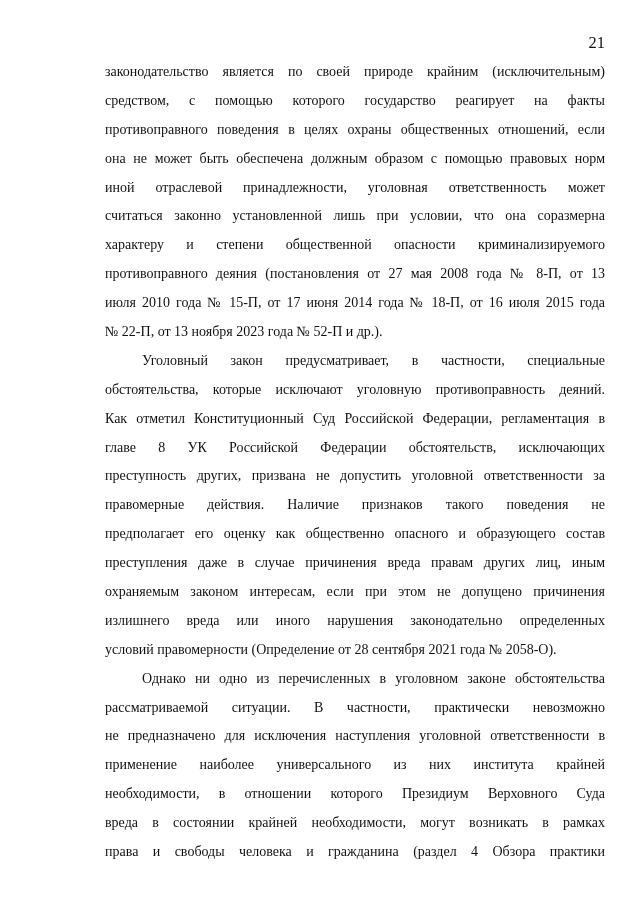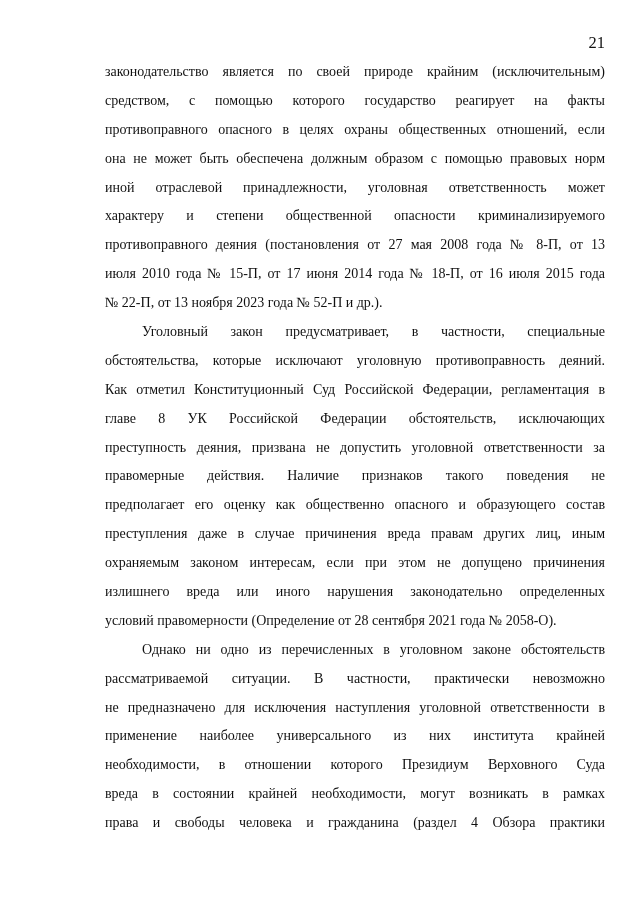--- a/index.html
+++ b/index.html
@@ -25,39 +25,40 @@
     .line.indent { padding-left: 37px; }
   </style>
 </head>
 <body>
 
 <div class="page">
   <div class="page-number">21</div>
   <div class="body-text" id="body-text">
       <span class="line">законодательство является по своей природе крайним (исключительным)</span>
       <span class="line">средством, с помощью которого государство реагирует на факты</span>
-      <span class="line">противоправного опасного в целях охраны общественных отношений, если</span>
+      <span class="line">противоправного поведения в целях охраны общественных отношений, если</span>
       <span class="line">она не может быть обеспечена должным образом с помощью правовых норм</span>
       <span class="line">иной отраслевой принадлежности, уголовная ответственность может</span>
+      <span class="line">считаться законно установленной лишь при условии, что она соразмерна</span>
       <span class="line">характеру и степени общественной опасности криминализируемого</span>
       <span class="line">противоправного деяния (постановления от 27 мая 2008 года № 8-П, от 13</span>
       <span class="line">июля 2010 года № 15-П, от 17 июня 2014 года № 18-П, от 16 июля 2015 года</span>
       <span class="line last">№ 22-П, от 13 ноября 2023 года № 52-П и др.).</span>
       <span class="line indent">Уголовный закон предусматривает, в частности, специальные</span>
       <span class="line">обстоятельства, которые исключают уголовную противоправность деяний.</span>
       <span class="line">Как отметил Конституционный Суд Российской Федерации, регламентация в</span>
       <span class="line">главе 8 УК Российской Федерации обстоятельств, исключающих</span>
-      <span class="line">преступность деяния, призвана не допустить уголовной ответственности за</span>
+      <span class="line">преступность других, призвана не допустить уголовной ответственности за</span>
       <span class="line">правомерные действия. Наличие признаков такого поведения не</span>
       <span class="line">предполагает его оценку как общественно опасного и образующего состав</span>
       <span class="line">преступления даже в случае причинения вреда правам других лиц, иным</span>
       <span class="line">охраняемым законом интересам, если при этом не допущено причинения</span>
       <span class="line">излишнего вреда или иного нарушения законодательно определенных</span>
       <span class="line last">условий правомерности (Определение от 28 сентября 2021 года № 2058-О).</span>
-      <span class="line indent">Однако ни одно из перечисленных в уголовном законе обстоятельств</span>
+      <span class="line indent">Однако ни одно из перечисленных в уголовном законе обстоятельства</span>
       <span class="line">рассматриваемой ситуации. В частности, практически невозможно</span>
       <span class="line">не предназначено для исключения наступления уголовной ответственности в</span>
       <span class="line">применение наиболее универсального из них института крайней</span>
       <span class="line">необходимости, в отношении которого Президиум Верховного Суда</span>
       <span class="line">вреда в состоянии крайней необходимости, могут возникать в рамках</span>
       <span class="line">права и свободы человека и гражданина (раздел 4 Обзора практики</span>
     </div>
 </div>
 
 </body></html>

